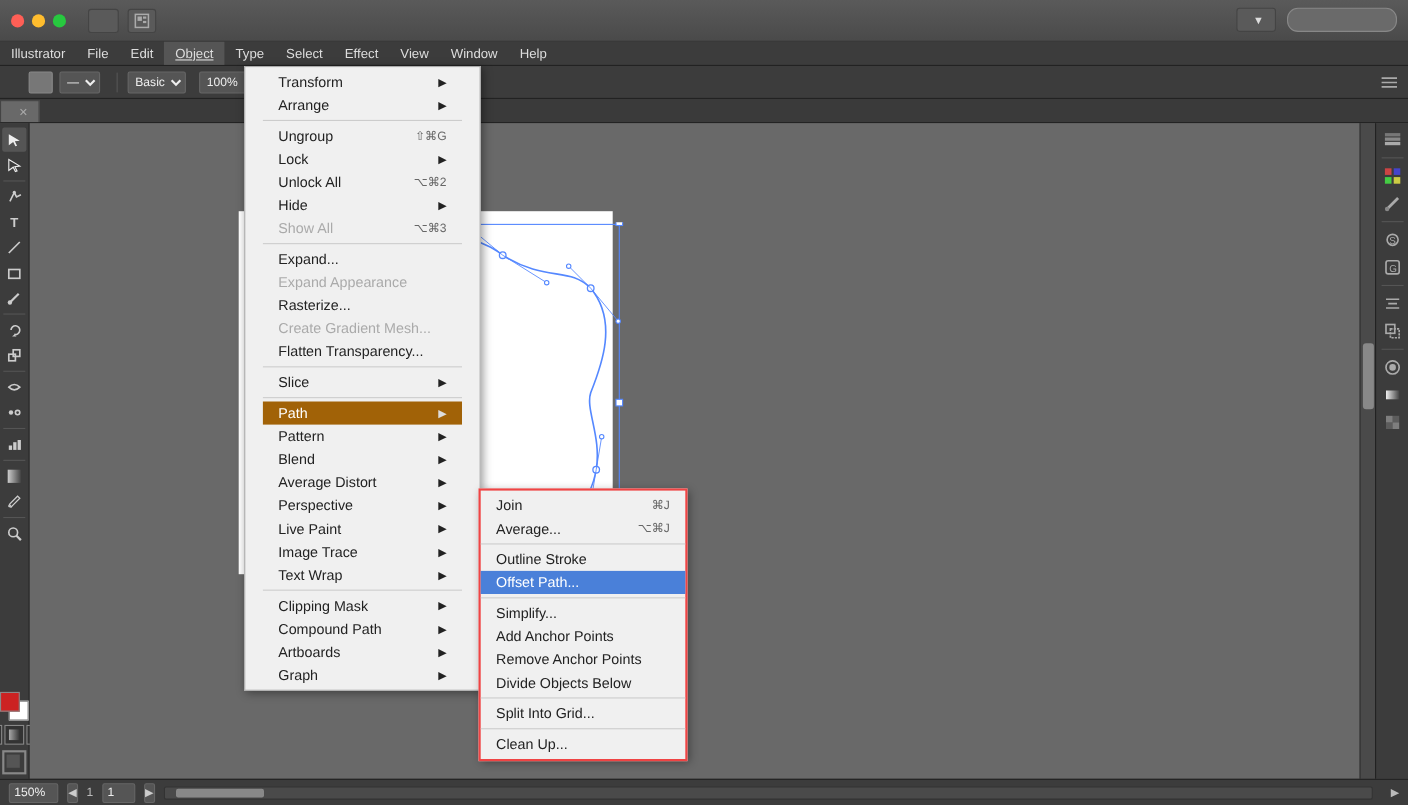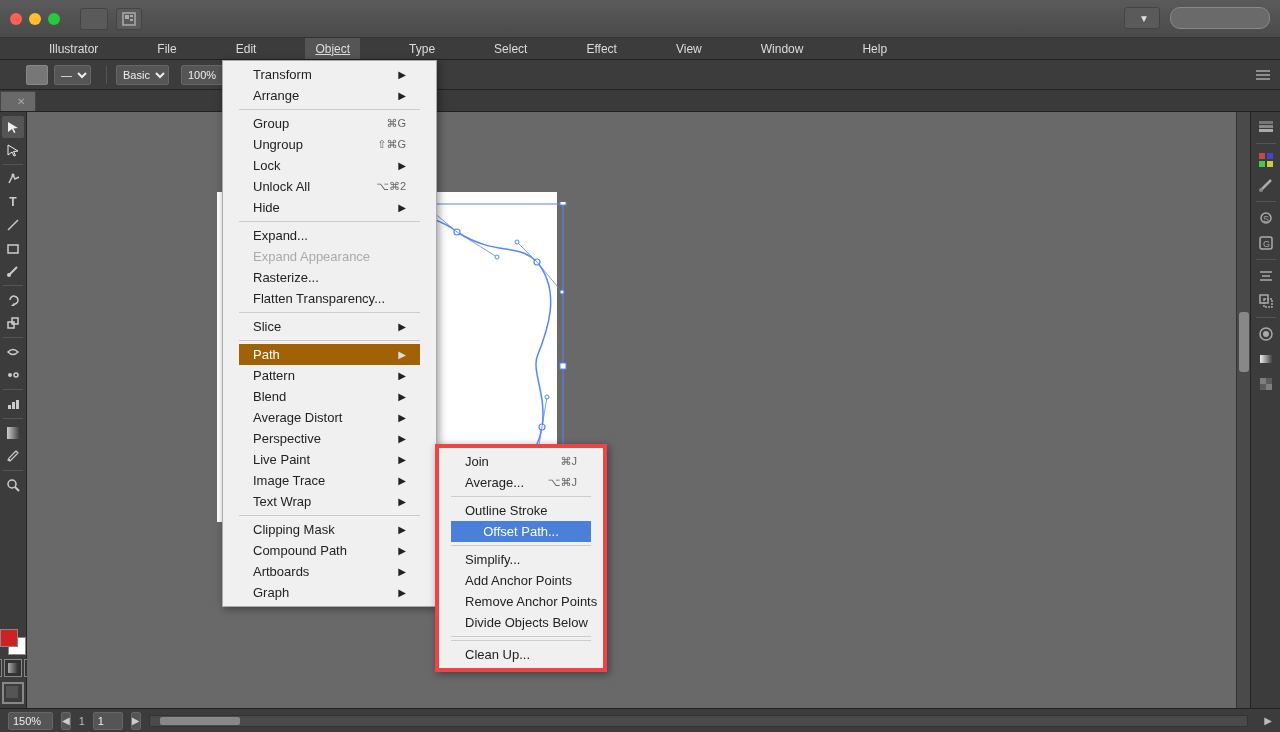--- a/index.html
+++ b/index.html
@@ -101,21 +101,20 @@
       z-index: 10;
     }
     .menu-item {
       padding: 0 10px;
       height: 100%;
       display: flex;
       align-items: center;
       cursor: pointer;
       font-size: 12px;
       color: #ddd;
-      margin-left: 39px;
     }
 
     
     #optionsbar {
       width: 100%;
       height: 30px;
       background: #3c3c3c;
       display: flex;
       align-items: center;
       border-bottom: 1px solid #222;
@@ -374,41 +373,41 @@
     .mitem .shortcut { color: #666; font-size: 11px; margin-left: 20px; }
     .mitem .arrow { font-size: 10px; }
     .mitem.disabled { color: #aaa; cursor: default; }
     .msep { height: 1px; background: #ccc; margin: 3px 0; }
 
     
     #path-submenu {
       position: absolute;
       top: 60px;
       left: 435px;
-      width: 172px;
+      width: 190px;
       background: #f0f0f0;
-      border: 4px solid #ef4444;
+      border: 2px solid #ef4444;
       box-shadow: 2px 2px 8px rgba(0,0,0,0.4);
       z-index: 1001;
-      padding: 3px 12px;
+      padding: 3px 0;
       color: #222;
       font-size: 13px;
     }
     .psep { height: 1px; background: #ccc; margin: 3px 0; }
     .pitem {
       display: flex;
       align-items: center;
       justify-content: space-between;
       padding: 3px 14px;
       cursor: pointer;
       white-space: nowrap;
       color: #222;
     }
     .pitem .shortcut { color: #666; font-size: 11px; }
-    .pitem.highlighted { background: #4a80d9; color: white; justify-content: center; }
+    .pitem.highlighted { background: #4a80d9; color: white; }
 
     
     .mitem.path-active {
       background: #a16207;
       color: white;
     }
     .mitem.path-active .arrow { color: #ddd; }
 
     
     #canvas-art {
@@ -803,48 +802,51 @@
 <div class="mitem">
       <span>Transform</span>
       <span class="arrow">▶</span>
     </div>
     <div class="mitem">
       <span>Arrange</span>
       <span class="arrow">▶</span>
     </div>
     <div class="msep"></div>
     <div class="mitem">
-      <span>Group</span>
-      <span class="shortcut">⌘G</span>
-    </div>
-    <div class="mitem">
       <span>Ungroup</span>
       <span class="shortcut">⇧⌘G</span>
     </div>
     <div class="mitem">
       <span>Lock</span>
       <span class="arrow">▶</span>
     </div>
     <div class="mitem">
       <span>Unlock All</span>
       <span class="shortcut">⌥⌘2</span>
     </div>
     <div class="mitem">
       <span>Hide</span>
       <span class="arrow">▶</span>
     </div>
+    <div class="mitem disabled">
+      <span>Show All</span>
+      <span class="shortcut">⌥⌘3</span>
+    </div>
     <div class="msep"></div>
     <div class="mitem">
       <span>Expand...</span>
     </div>
     <div class="mitem disabled">
       <span>Expand Appearance</span>
     </div>
     <div class="mitem">
       <span>Rasterize...</span>
+    </div>
+    <div class="mitem disabled">
+      <span>Create Gradient Mesh...</span>
     </div>
     <div class="mitem">
       <span>Flatten Transparency...</span>
     </div>
     <div class="msep"></div>
     <div class="mitem">
       <span>Slice</span>
       <span class="arrow">▶</span>
     </div>
     <div class="msep"></div>
@@ -922,17 +924,20 @@
     <div class="pitem">
       <span>Add Anchor Points</span>
     </div>
     <div class="pitem">
       <span>Remove Anchor Points</span>
     </div>
     <div class="pitem">
       <span>Divide Objects Below</span>
     </div>
     <div class="psep"></div>
+    <div class="pitem">
+      <span>Split Into Grid...</span>
+    </div>
     <div class="psep"></div>
     <div class="pitem">
       <span>Clean Up...</span>
     </div>
   </div>
 
 </body></html>

